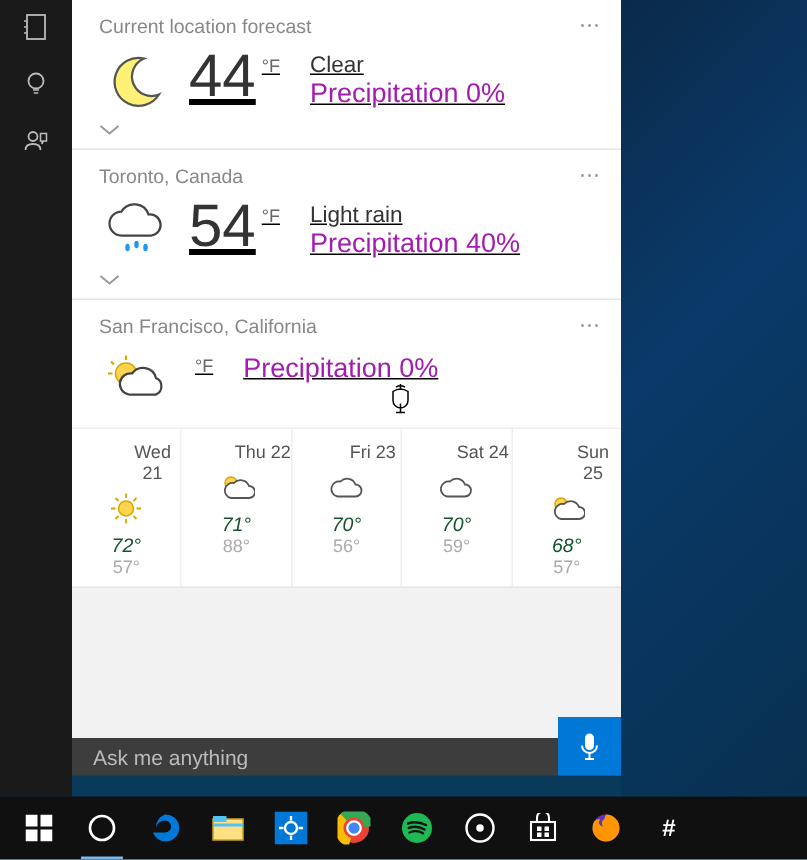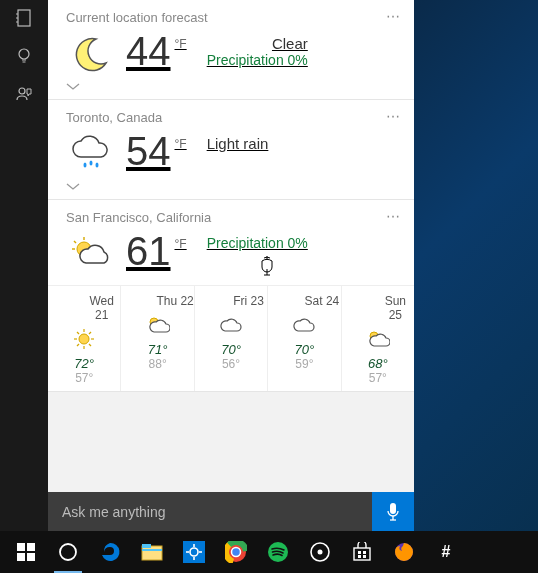--- a/index.html
+++ b/index.html
@@ -9,31 +9,31 @@
 .panel { position: absolute; left: 48px; top: 0; width: 366px; height: 492px; background: #f2f2f2; overflow: hidden; }
 .card { background: #fff; border-bottom: 1px solid #e5e5e5; padding: 10px 18px 6px 18px; position: relative; }
 .card-header { font-size: 13px; color: #888; margin-bottom: 6px; }
 .more-btn { position: absolute; top: 8px; right: 12px; color: #888; font-size: 14px; letter-spacing: 2px; cursor: pointer; }
 .wx-row { display: flex; align-items: flex-start; gap: 12px; text-decoration: underline; }
 .wx-icon { width: 48px; height: 48px; display: flex; align-items: center; justify-content: center; }
 .temp-block { display: flex; align-items: flex-start; }
 .temp-val { font-size: 40px; font-weight: 300; color: #333; line-height: 1; }
 .temp-unit { font-size: 12px; color: #666; margin-top: 6px; margin-left: 4px; }
 .cond-block { margin-left: 8px; margin-top: 4px; }
-.cond-text { font-size: 15px; color: #333; text-align: right; }
-.precip-text { font-size: 14px; color: #15803d; }
+.cond-text { font-size: 15px; color: #333; }
+.precip-text { font-size: 18px; color: #a21caf; }
 .expand-row { text-align: center; padding: 4px 0 2px 0; color: #888; cursor: pointer; }
 .forecast-row { display: flex; border-top: 1px solid #eee; margin: 6px -18px -6px -18px; }
 .fc-day { flex: 1; text-align: center; padding: 8px 0 6px 0; border-right: 1px solid #eee; }
 .fc-day:last-child { border-right: none; }
 .fc-label { font-size: 12px; color: #555; margin-bottom: 4px; padding-left: 35px; }
 .fc-ico { height: 26px; display: flex; align-items: center; justify-content: center; margin-bottom: 4px; }
 .fc-hi { font-size: 13px; color: #14532d; font-style: italic; }
 .fc-lo { font-size: 12px; color: #aaa; }
-.search-bar { position: absolute; left: 48px; top: 492px; width: 366px; height: 39px; background: #3d3d3d; display: flex; align-items: flex-end; }
+.search-bar { position: absolute; left: 48px; top: 492px; width: 366px; height: 25px; background: #3d3d3d; display: flex; align-items: flex-end; }
 .search-input { flex: 1; background: transparent; border: none; outline: none; color: #ccc; font-size: 14px; padding: 0 14px; height: 100%; }
 .search-input::placeholder { color: #bbb; }
 .mic-btn { width: 42px; height: 39px; background: #0078d7; display: flex; align-items: center; justify-content: center; cursor: pointer; }
 .taskbar { position: absolute; left: 0; bottom: 0; width: 538px; height: 42px; background: #101010; display: flex; align-items: center; padding-left: 6px; gap: 2px; }
 .tb-item { width: 40px; height: 42px; display: flex; align-items: center; justify-content: center; cursor: pointer; position: relative; }
 .tb-item.active::after { content: ""; position: absolute; bottom: 0; left: 6px; right: 6px; height: 2px; background: #76b9ed; }
 .cursor { position: absolute; left: 260px; top: 255px; pointer-events: none; }
 .desktop-right { position: absolute; left: 414px; top: 0; width: 124px; height: 531px; background: linear-gradient(135deg, #0a2a4a 0%, #0a3a6a 40%, #083050 100%); }
 svg { display: block; }
 </style>
@@ -105,20 +105,21 @@
             <ellipse cx="24" cy="28" rx="1.5" ry="2.5" fill="#2196f3"></ellipse>
             <ellipse cx="30" cy="30" rx="1.5" ry="2.5" fill="#2196f3"></ellipse>
           </svg>
       </div>
       <div class="temp-block">
         <span class="temp-val">54</span>
         <span class="temp-unit">°F</span>
       </div>
       <div class="cond-block">
         <div class="cond-text">Light rain</div>
+        <div class="precip-text">Precipitation 40%</div>
       </div>
     </div>
     <div class="expand-row">
       <svg width="14" height="8" viewBox="0 0 14 8">
           <path d="M1 1 L7 6 L13 1" fill="none" stroke="#999" stroke-width="1.3"></path>
         </svg>
     </div>
   </div>
 
   <div class="card">
@@ -130,21 +131,20 @@
             <circle cx="18" cy="14" r="7" fill="#ffd54f" stroke="#d4a800" stroke-width="1"></circle>
             <g stroke="#d4a800" stroke-width="1.4">
               <line x1="18" y1="2" x2="18" y2="5"></line>
               <line x1="8" y1="6" x2="10" y2="8"></line>
               <line x1="6" y1="14" x2="9" y2="14"></line>
             </g>
             <path d="M20 28 A7 7 0 0 1 22 14 A9 9 0 0 1 38 17 A6 6 0 0 1 38 28 Z" fill="#fff" stroke="#444" stroke-width="1.5"></path>
           </svg>
       </div>
       <div class="temp-block">
-        <span class="temp-val">61</span>
         <span class="temp-unit">°F</span>
       </div>
       <div class="cond-block">
         <div class="precip-text">Precipitation 0%</div>
       </div>
     </div>
     <div class="forecast-row" id="fc-row">
         <div class="fc-day">
           <div class="fc-label">Wed 21</div>
           <div class="fc-ico">

